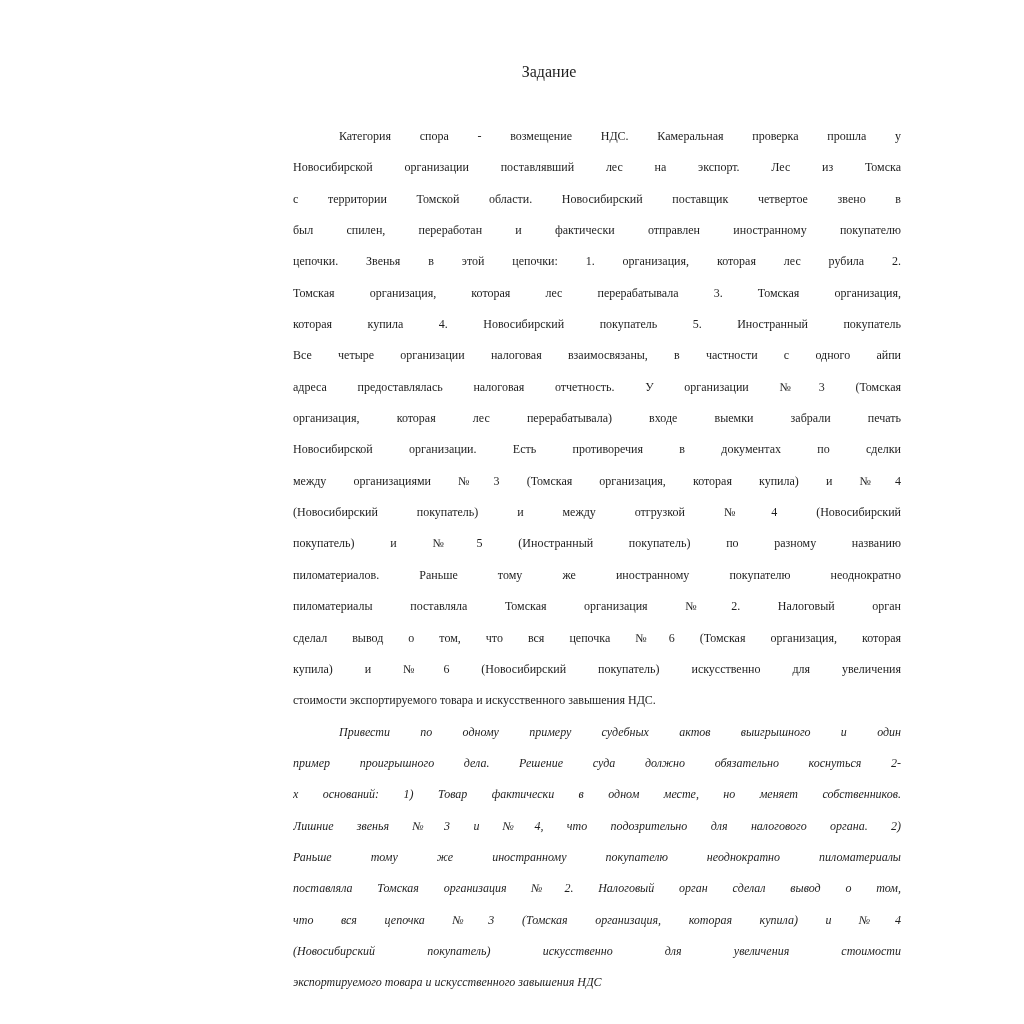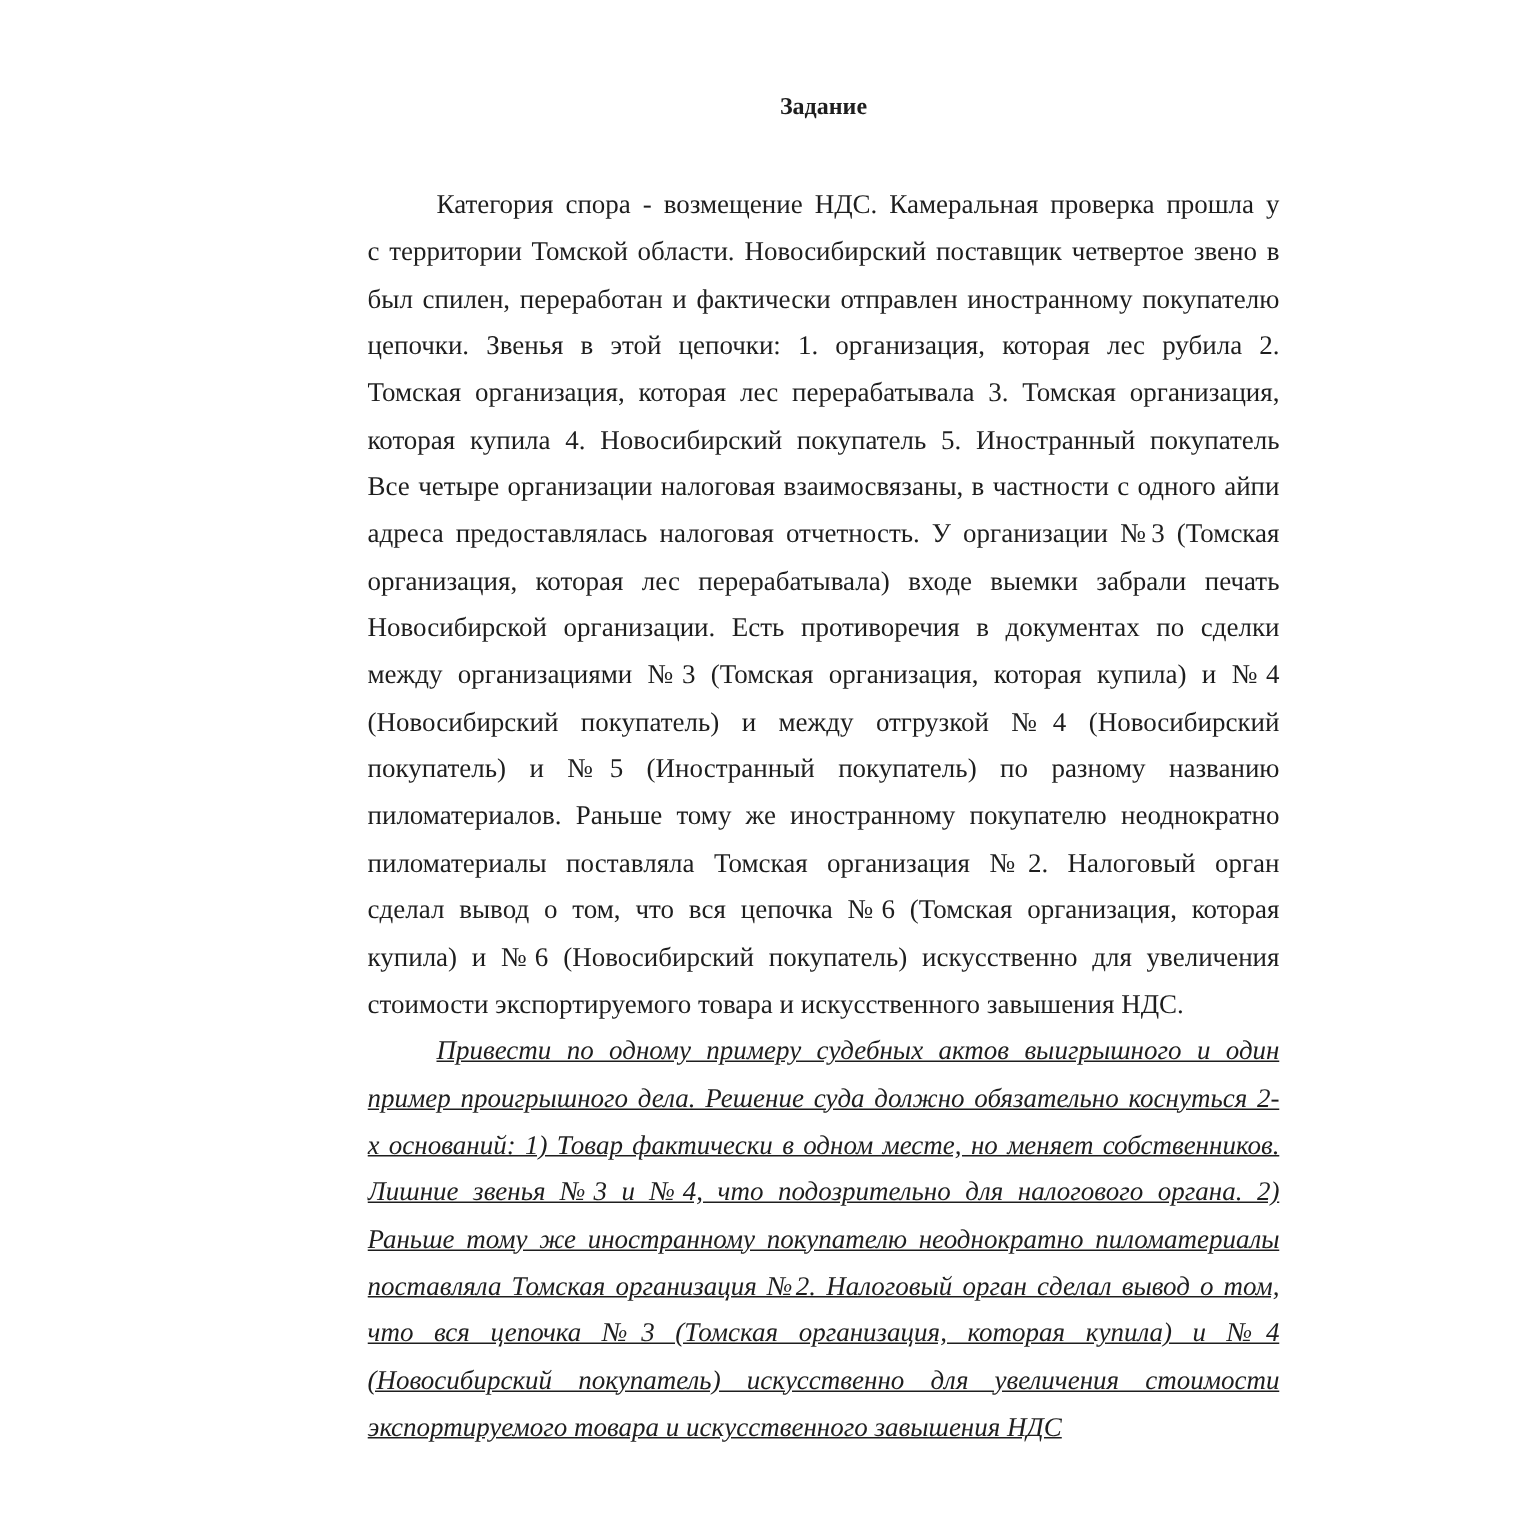--- a/index.html
+++ b/index.html
@@ -22,63 +22,64 @@
       width: 1024px;
       height: 1024px;
       background: #ffffff;
     }
     .title {
       position: absolute;
       left: 245px;
       top: 61px;
       width: 608px;
       text-align: center;
-      font-weight: bold;
+      font-weight: normal;
       font-size: 16px;
       line-height: 22px;
     }
     .body-block {
       position: absolute;
       left: 245px;
       top: 121px;
       width: 608px;
     }
     .line {
       display: block;
       width: 608px;
       height: 31.35px;
       line-height: 31.35px;
-      font-size: 18px;
+      font-size: 12px;
       white-space: nowrap;
       text-align: justify;
       text-align-last: justify;
       overflow: hidden;
+      margin-left: 48px;
     }
     .line.first {
       text-indent: 46px;
     }
     .line.last {
       text-align: right;
       text-align-last: left;
     }
     .line.italic {
       font-style: italic;
-      text-decoration: underline;
     }
   </style>
 </head>
 <body>
 
 <div class="page">
   <div class="title">Задание</div>
 
   <div class="body-block">
 
     <div>
       <span class="line first">Категория спора - возмещение НДС. Камеральная проверка прошла у</span>
+      <span class="line">Новосибирской организации поставлявший лес на экспорт. Лес из Томска</span>
       <span class="line">с территории Томской области. Новосибирский поставщик четвертое звено в</span>
       <span class="line">был спилен, переработан и фактически отправлен иностранному покупателю</span>
       <span class="line">цепочки. Звенья в этой цепочки: 1. организация, которая лес рубила 2.</span>
       <span class="line">Томская организация, которая лес перерабатывала 3. Томская организация,</span>
       <span class="line">которая купила 4. Новосибирский покупатель 5. Иностранный покупатель</span>
       <span class="line">Все четыре организации налоговая взаимосвязаны, в частности с одного айпи</span>
       <span class="line">адреса предоставлялась налоговая отчетность. У организации №3 (Томская</span>
       <span class="line">организация, которая лес перерабатывала) входе выемки забрали печать</span>
       <span class="line">Новосибирской организации. Есть противоречия в документах по сделки</span>
       <span class="line">между организациями №3 (Томская организация, которая купила) и №4</span>

